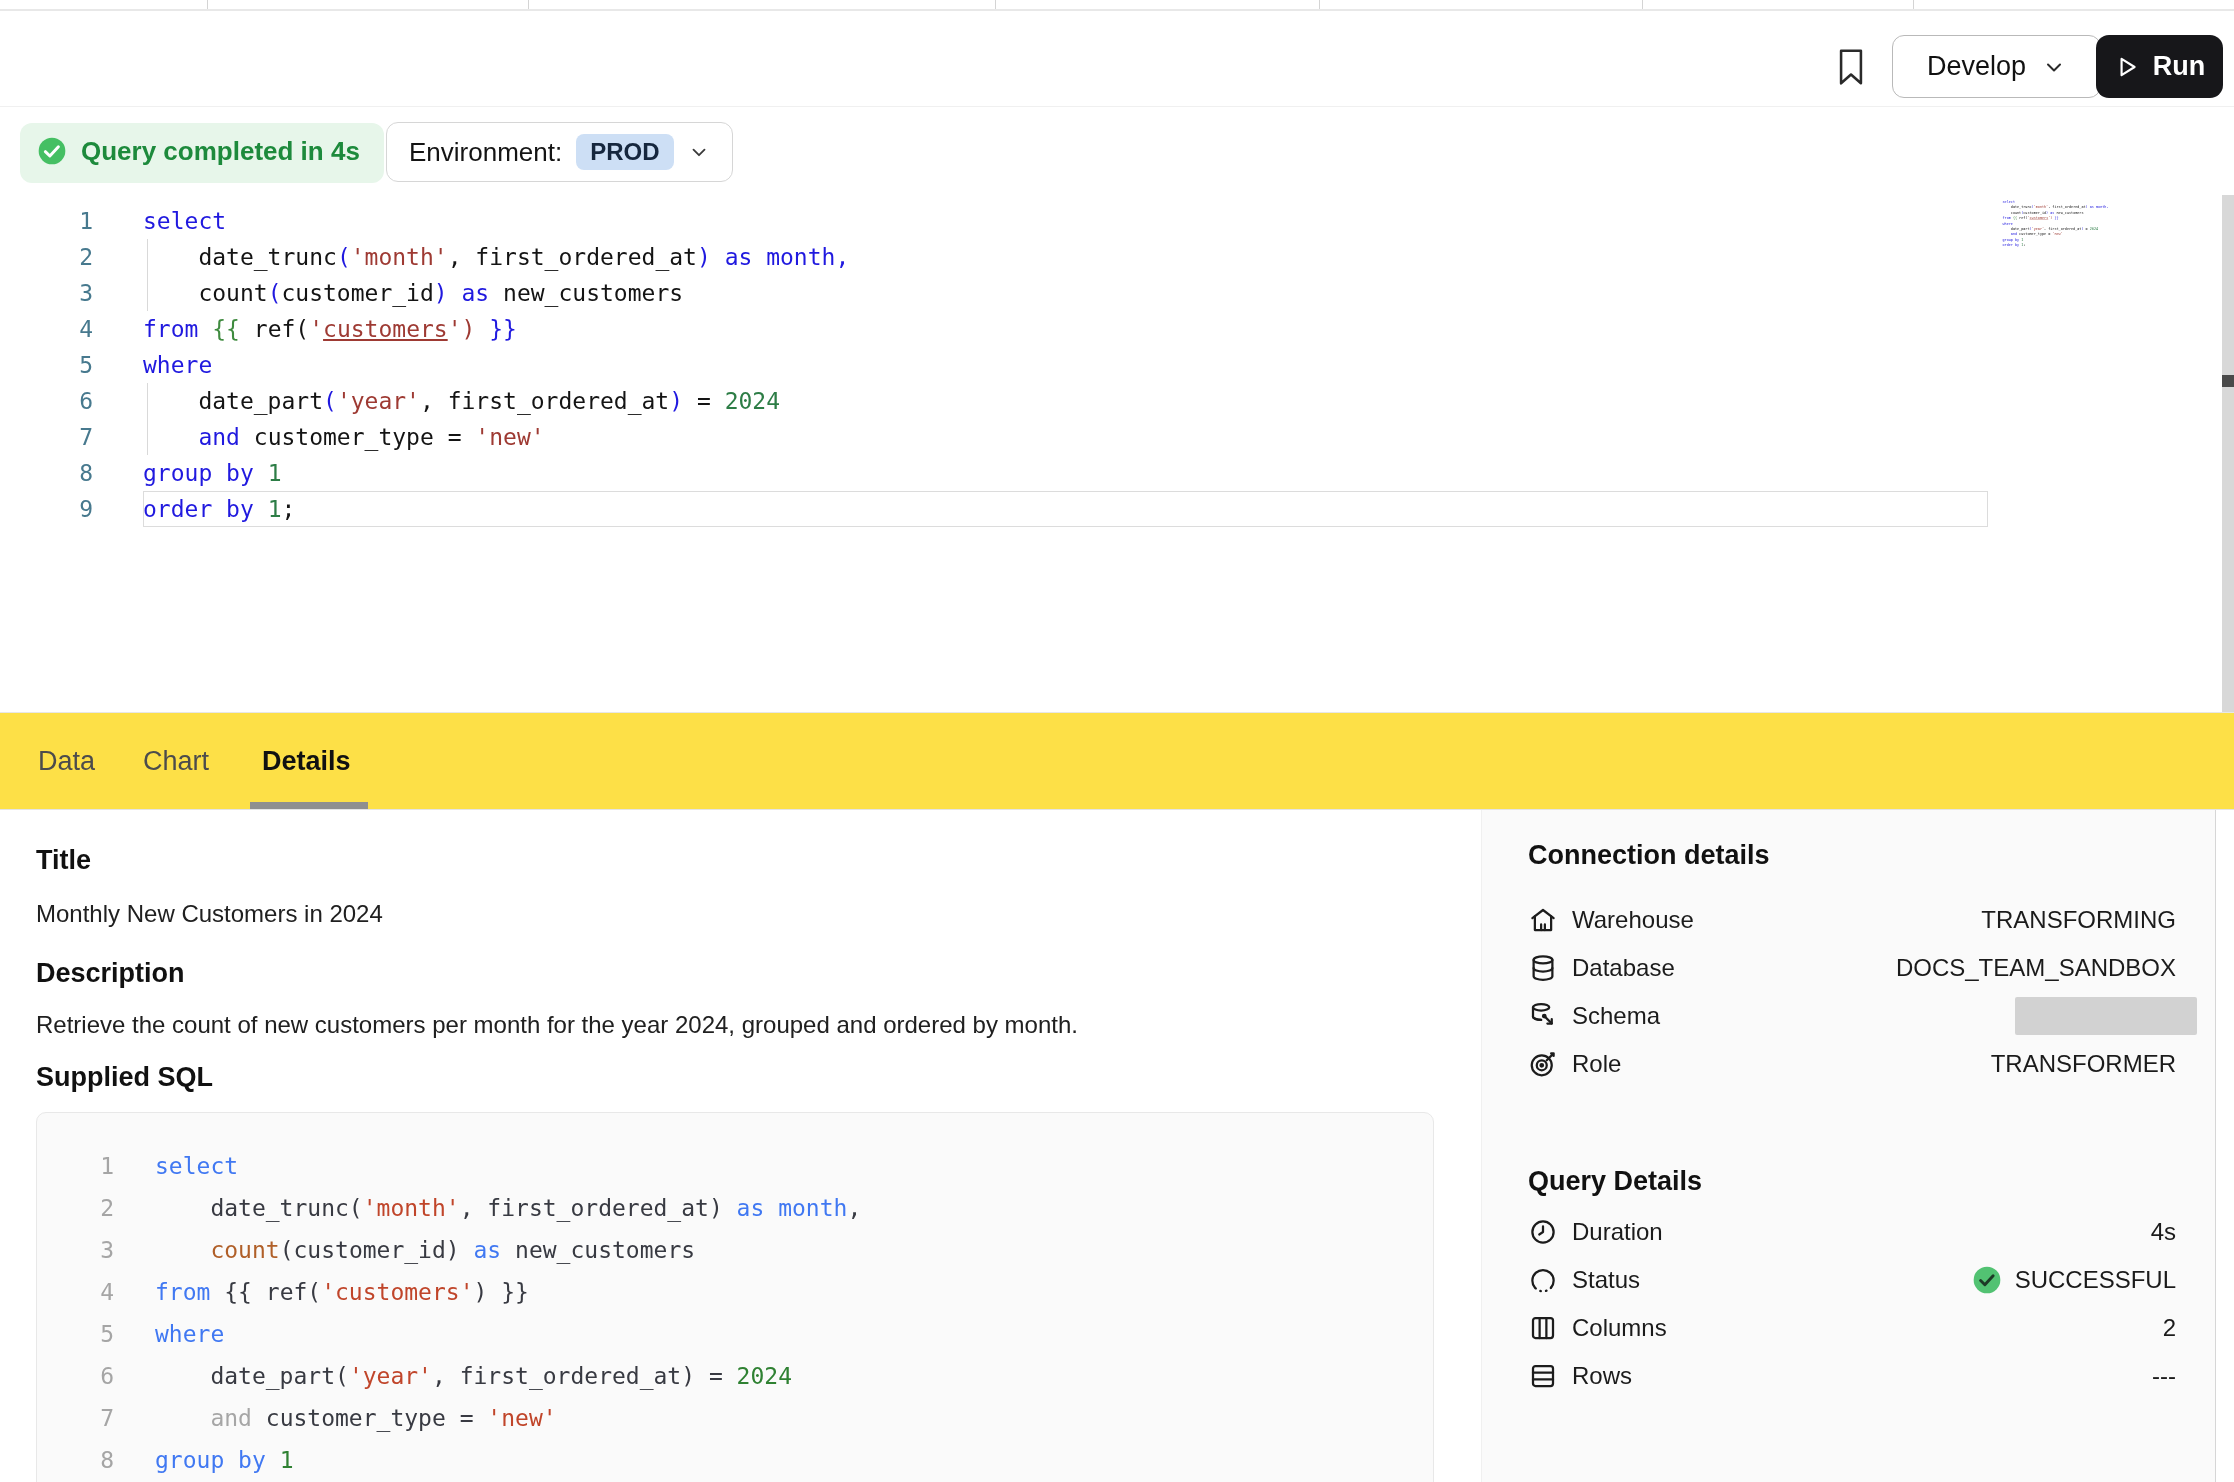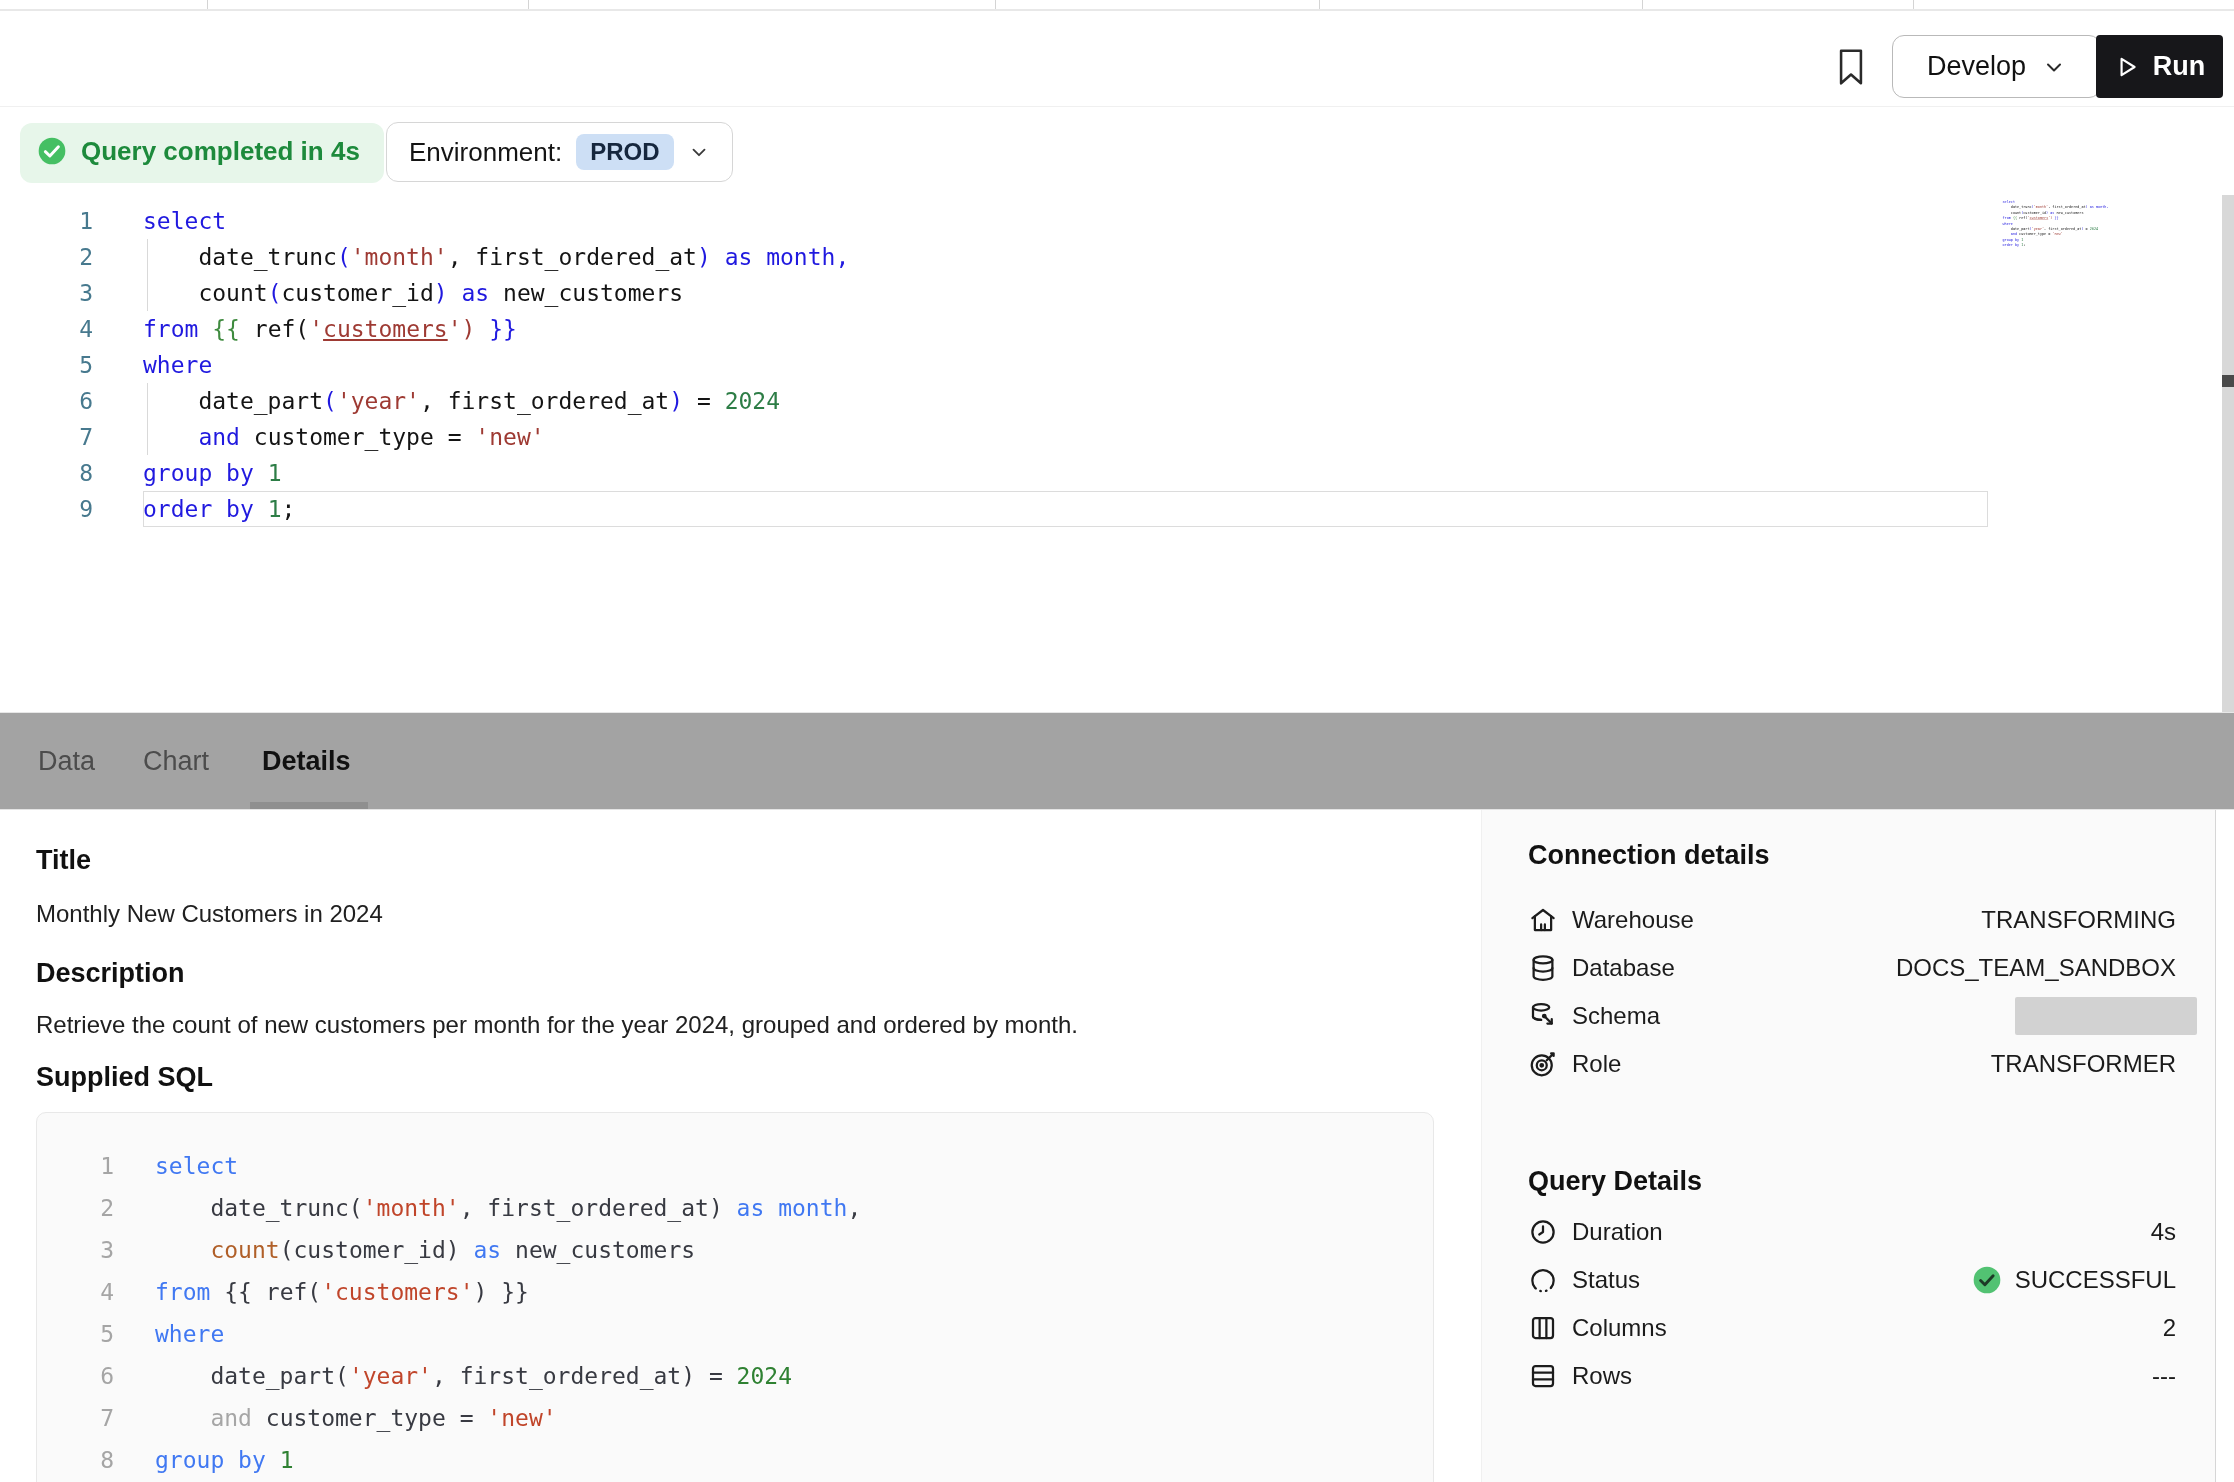--- a/index.html
+++ b/index.html
@@ -9,21 +9,21 @@
   
   .browser-strip{position:absolute;top:0;left:0;width:2234px;height:9px;background:#fff;border-bottom:2px solid #e8e8e8;}
   .tab-sep{position:absolute;top:0;width:1px;height:9px;background:#d4d4d4;}
 
   
   .topbar{position:absolute;top:11px;left:0;width:2234px;height:95px;background:#fff;border-bottom:1px solid #f0f0f0;}
   .bookmark-btn{position:absolute;top:34px;left:1828px;width:40px;height:44px;background:none;border:none;cursor:pointer;}
   .develop-btn{position:absolute;top:24px;left:1892px;width:209px;height:63px;background:#fff;border:1.5px solid #b9b9b9;
     border-radius:12px;display:flex;align-items:center;justify-content:center;gap:16px;font-size:27px;color:#111;cursor:pointer;
     font-family:"Liberation Sans",sans-serif;}
-  .run-btn{position:absolute;top:24px;left:2096px;width:127px;height:63px;background:#17171a;border:none;border-radius:4px;
+  .run-btn{position:absolute;top:24px;left:2096px;width:127px;height:63px;background:#17171a;border:none;border-radius:13px;
     display:flex;align-items:center;justify-content:center;gap:13px;font-size:27px;font-weight:700;color:#fff;cursor:pointer;
     font-family:"Liberation Sans",sans-serif;}
 
   
   .status-pill{position:absolute;top:123px;left:20px;height:56px;padding:0 24px 4px 16px;background:#e7f6ea;border-radius:12px;
     display:flex;align-items:center;gap:13px;}
   .status-pill .msg{font-size:26px;font-weight:600;color:#1d8a3c;}
   .env-select{position:absolute;top:122px;left:386px;height:58px;padding:0 22px;background:#fff;border:1.5px solid #d6d6d6;
     border-radius:12px;display:flex;align-items:center;gap:14px;cursor:pointer;text-align:center;}
   .env-select .env-label{font-size:26px;color:#141414;}
@@ -42,21 +42,21 @@
   .ed .t-n{color:#2d7d46;}
   .ed .t-j{color:#3f8b3f;}
   .code-line.active::after{content:'';position:absolute;left:143px;right:246px;top:0;bottom:0;border:1px solid #dcdcdc;}
   .indent-guide{position:absolute;left:147px;width:1px;background:#d9d9d9;}
   .minimap{position:absolute;left:1995px;top:4px;width:130px;height:60px;overflow:hidden;cursor:pointer;}
   .minimap .mini-inner{transform:scale(0.15);transform-origin:0 0;width:1600px;}
   .ed-scrollbar{position:absolute;left:2222px;top:0;width:12px;height:518px;background:#d8d8d8;cursor:pointer;}
   .ed-scroll-thumb{position:absolute;left:0;top:180px;width:12px;height:12px;background:#4a4a4a;}
 
   
-  .tabbar{position:absolute;top:713px;left:0;width:2234px;height:97px;background:#a3a3a3;border-bottom:1px solid #e4e4e4;box-sizing:border-box;}
+  .tabbar{position:absolute;top:713px;left:0;width:2234px;height:97px;background:#fde047;border-bottom:1px solid #e4e4e4;box-sizing:border-box;}
   .tab{position:absolute;top:0;height:96px;display:flex;align-items:center;font-size:27px;color:#4c4c4c;cursor:pointer;}
   .tab.active{color:#111;font-weight:700;}
   .tab-underline{position:absolute;top:89px;height:7px;background:#8f8f8f;}
 
   
   .h-label{position:absolute;left:36px;font-size:27px;font-weight:700;color:#111;}
   .p-value{position:absolute;left:36px;font-size:24px;color:#202020;}
 
   .sql-block{position:absolute;left:36px;top:1112px;width:1398px;height:640px;background:#fafafa;border:1px solid #e8e8e8;
     border-radius:10px;box-sizing:border-box;padding-top:32px;}

